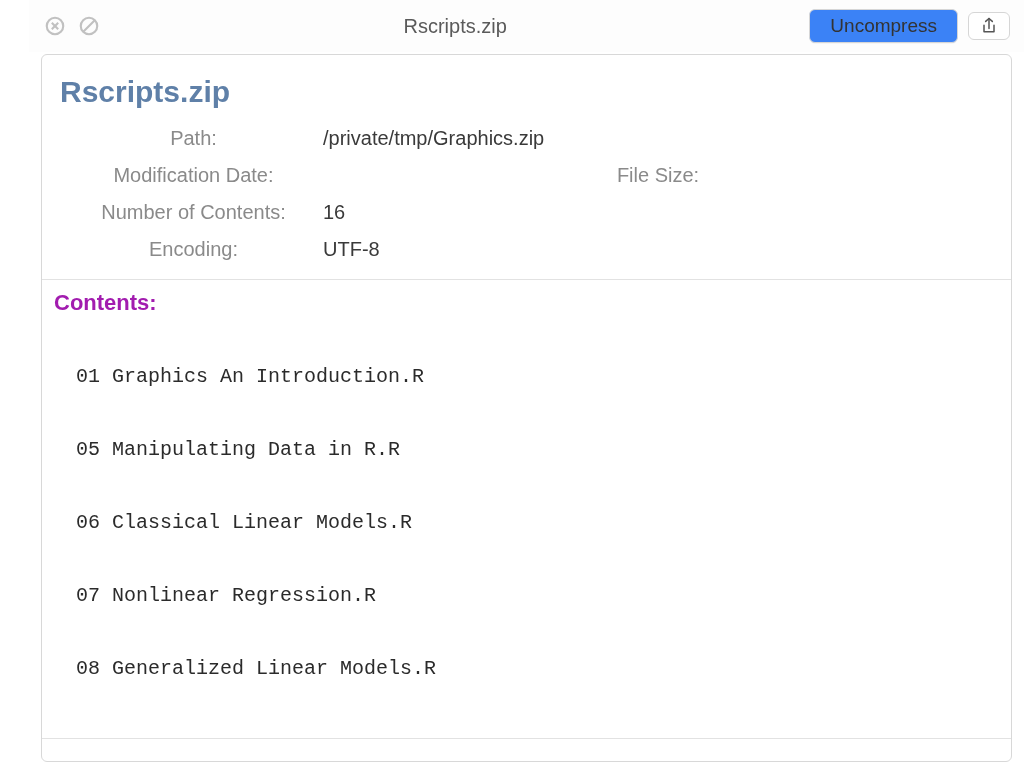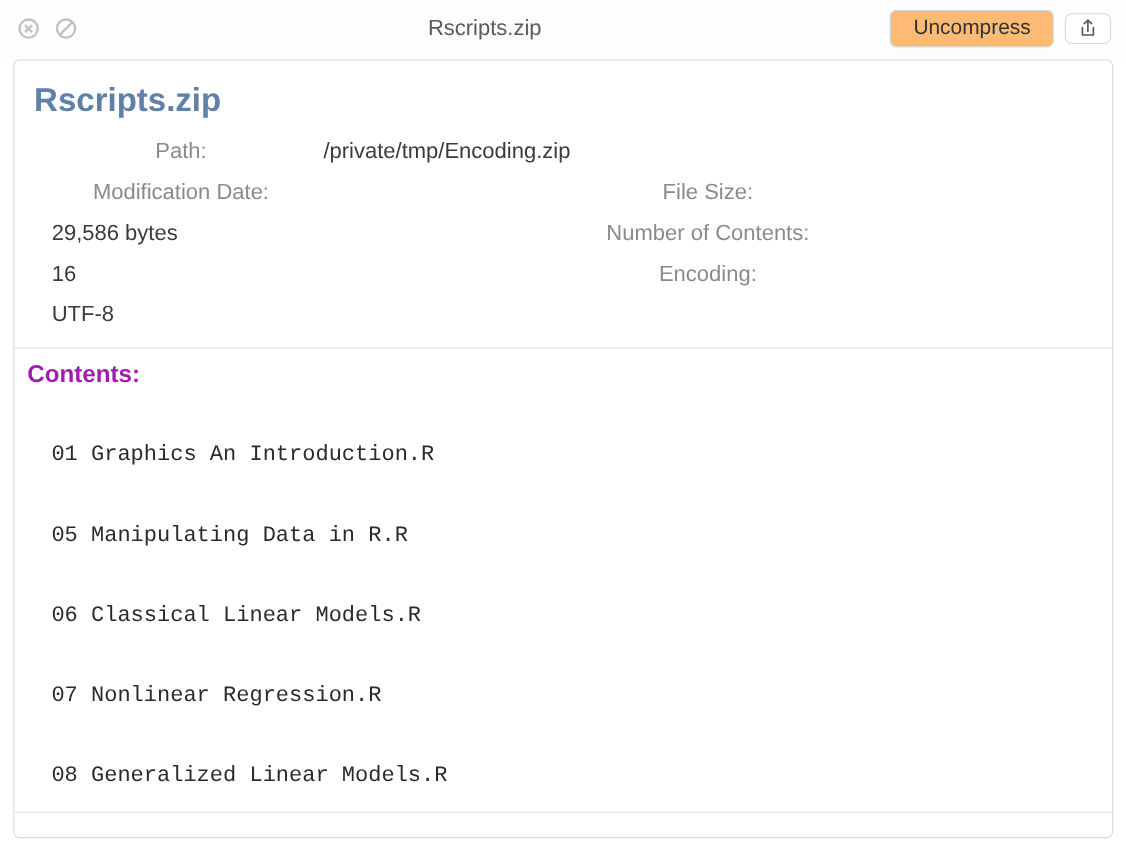--- a/index.html
+++ b/index.html
@@ -6,21 +6,21 @@
   html, body {
     margin: 0; padding: 0;
     width: 1024px; height: 778px;
     background: #ffffff;
     font-family: -apple-system, "Helvetica Neue", Helvetica, Arial, sans-serif;
     color: #333;
     overflow: hidden;
   }
   .window {
     width: 1024px; height: 778px;
-    display: flex; flex-direction: column;
+    display: flex; flex-direction: column; padding-left: 29px;
   }
   .toolbar {
     height: 52px;
     display: flex;
     align-items: center;
     padding: 0 14px;
     background: #fdfdfd;
   }
   .toolbar-icons { display: flex; gap: 10px; align-items: center; }
   .toolbar-icon {
@@ -32,21 +32,21 @@
   .toolbar-icon svg { width: 22px; height: 22px; }
   .toolbar-title {
     flex: 1;
     text-align: center;
     font-size: 20px;
     color: #5a5a5a;
     font-weight: 400;
   }
   .toolbar-right { display: flex; align-items: center; gap: 10px; }
   .btn {
-    background: #fdba74;
+    background: #3b82f6;
     border: 1px solid #d6d6d6;
     border-radius: 6px;
     padding: 5px 20px;
     font-size: 19px;
     color: #333;
     box-shadow: 0 1px 0 rgba(0,0,0,0.03);
     cursor: default;
   }
   .btn-icon {
     background: #ffffff;
@@ -145,24 +145,23 @@
         </span>
       </button>
     </div>
   </div>
 
   <div class="panel">
     <div class="panel-header">
       <div class="file-title">Rscripts.zip</div>
       <div class="meta">
         <div class="meta-label">Path:</div>
-        <div class="meta-value">/private/tmp/Encoding.zip</div>
+        <div class="meta-value">/private/tmp/Graphics.zip</div>
         <div class="meta-label">Modification Date:</div>
         <div class="meta-label">File Size:</div>
-        <div class="meta-value">29,586 bytes</div>
         <div class="meta-label">Number of Contents:</div>
         <div class="meta-value">16</div>
         <div class="meta-label">Encoding:</div>
         <div class="meta-value">UTF-8</div>
       </div>
     </div>
     <div class="contents-wrap">
       <div class="contents-title">Contents:</div>
       <ul class="contents-list">
         <li>01 Graphics An Introduction.R</li>

